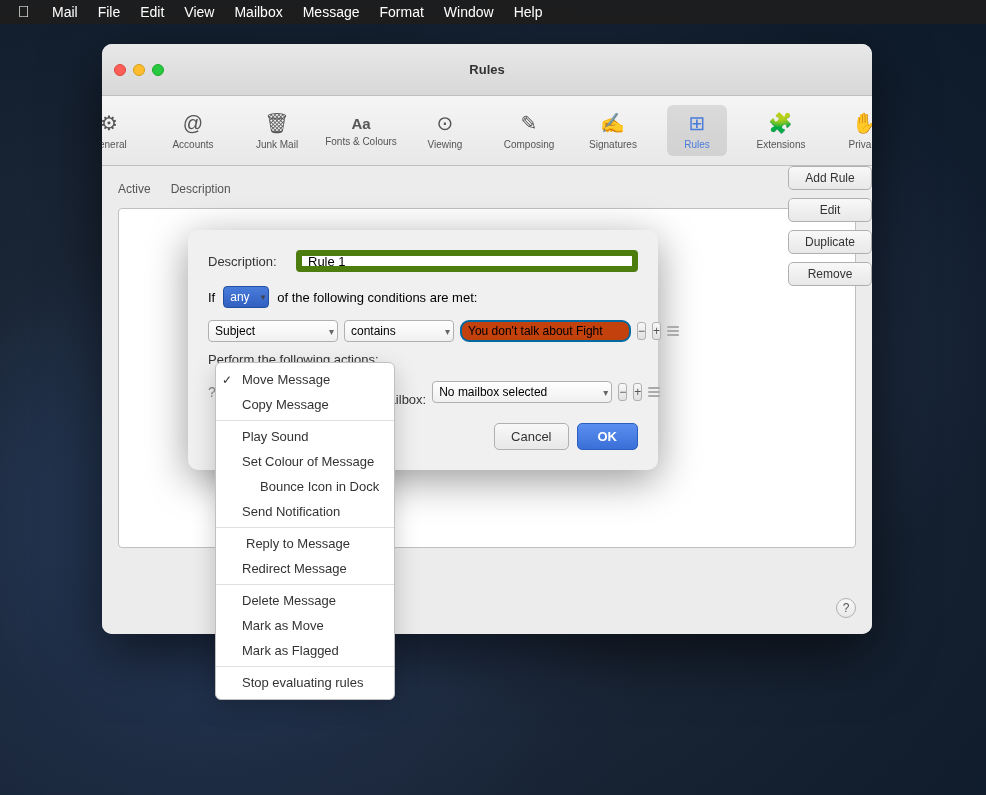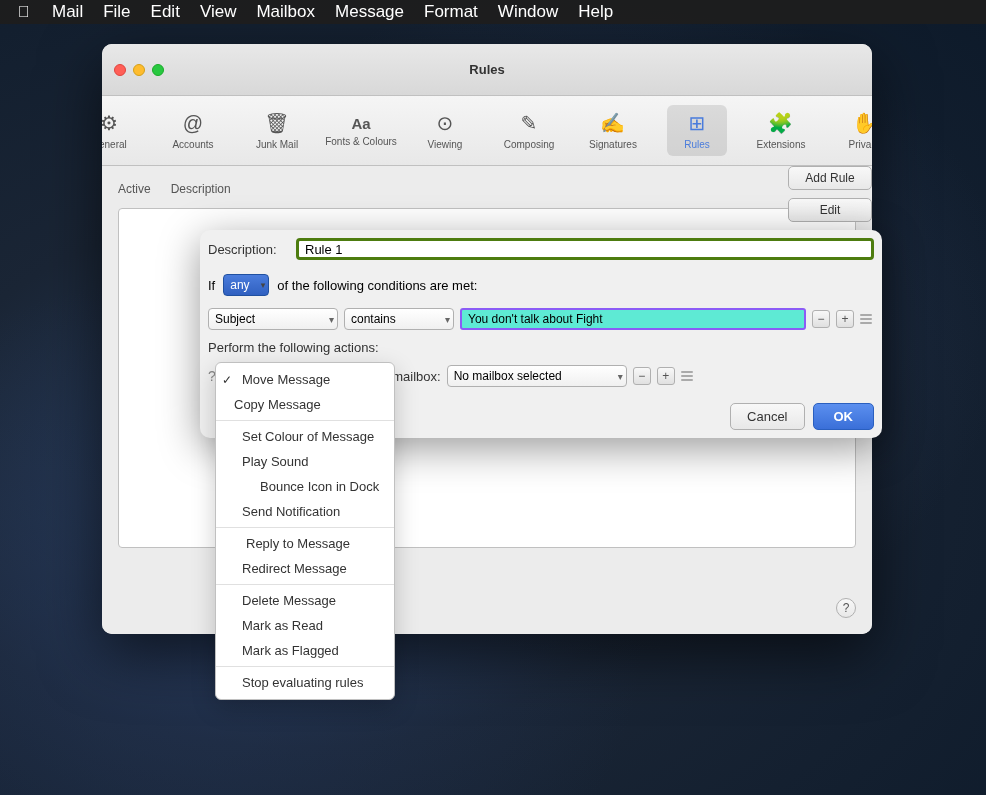--- a/index.html
+++ b/index.html
@@ -40,21 +40,21 @@
       background: rgba(30,30,30,0.95);
       display: flex;
       align-items: center;
       padding: 0 8px;
       z-index: 100;
       gap: 4px;
     }
 
     .menubar-item {
       color: #fff;
-      font-size: 17px;
+      font-size: 14px;
       padding: 0 8px;
       height: 100%;
       display: flex;
       align-items: center;
       cursor: default;
     }
 
     .menubar-item.apple {
       font-size: 16px;
       padding: 0 10px;
@@ -173,46 +173,46 @@
     }
 
     .rule-btn:disabled {
       color: #aaa;
     }
 
     
     .dialog {
       position: absolute;
       top: 230px;
-      left: 200px;
-      width: 682px;
+      left: 188px;
+      width: 470px;
       background: #f0f0f0;
       border-radius: 10px;
       box-shadow: 0 10px 40px rgba(0,0,0,0.4);
-      padding: 8px;
+      padding: 20px;
       z-index: 60;
     }
 
     .dialog-row {
       display: flex;
       align-items: center;
       margin-bottom: 14px;
       gap: 8px;
     }
 
     .dialog-label {
       font-size: 13px;
       color: #333;
       min-width: 80px;
     }
 
     .dialog-input {
       flex: 1;
       height: 22px;
-      border: 3px solid #4d7c0f;
+      border: 6px solid #4d7c0f;
       border-radius: 4px;
       background: #fff;
       padding: 0 6px;
       font-size: 13px;
       outline: none;
     }
 
     .condition-row {
       display: flex;
       align-items: center;
@@ -244,23 +244,23 @@
       right: 4px;
       top: 50%;
       transform: translateY(-50%);
       font-size: 10px;
       color: #666;
       pointer-events: none;
     }
 
     .text-input-box {
       height: 22px;
-      border: 2px solid #8b5cf6;
-      border-radius: 3px;
-      background: #5eead4;
+      border: 2px solid #0369a1;
+      border-radius: 9px;
+      background: #c2410c;
       padding: 0 6px;
       font-size: 12px;
       flex: 1;
     }
 
     .icon-btn {
       width: 18px;
       height: 18px;
       border: 1px solid #b0b0b0;
       border-radius: 3px;
@@ -598,31 +598,31 @@
     <button class="btn-ok">OK</button>
   </div>
 </div>
 
 <div class="dropdown-menu">
 
   <div class="menu-item selected">
     <span class="menu-checkmark">✓</span>
     <span>Move Message</span>
   </div>
-  <div class="menu-item" style="padding-left:18px;">
+  <div class="menu-item" style="padding-left:26px;">
     <span>Copy Message</span>
   </div>
 
   <div class="menu-separator"></div>
 
   <div class="menu-item" style="padding-left:26px;">
+    <span>Play Sound</span>
+  </div>
+  <div class="menu-item" style="padding-left:26px;">
     <span>Set Colour of Message</span>
-  </div>
-  <div class="menu-item" style="padding-left:26px;">
-    <span>Play Sound</span>
   </div>
   <div class="menu-item" style="padding-left:44px;">
     <span>Bounce Icon in Dock</span>
   </div>
   <div class="menu-item" style="padding-left:26px;">
     <span>Send Notification</span>
   </div>
 
   <div class="menu-separator"></div>
 
@@ -632,21 +632,21 @@
   <div class="menu-item" style="padding-left:26px;">
     <span>Redirect Message</span>
   </div>
 
   <div class="menu-separator"></div>
 
   <div class="menu-item" style="padding-left:26px;">
     <span>Delete Message</span>
   </div>
   <div class="menu-item" style="padding-left:26px;">
-    <span>Mark as Read</span>
+    <span>Mark as Move</span>
   </div>
   <div class="menu-item" style="padding-left:26px;text-align:center;">
     <span>Mark as Flagged</span>
   </div>
 
   <div class="menu-separator"></div>
 
   <div class="menu-item" style="padding-left:26px;">
     <span>Stop evaluating rules</span>
   </div>

